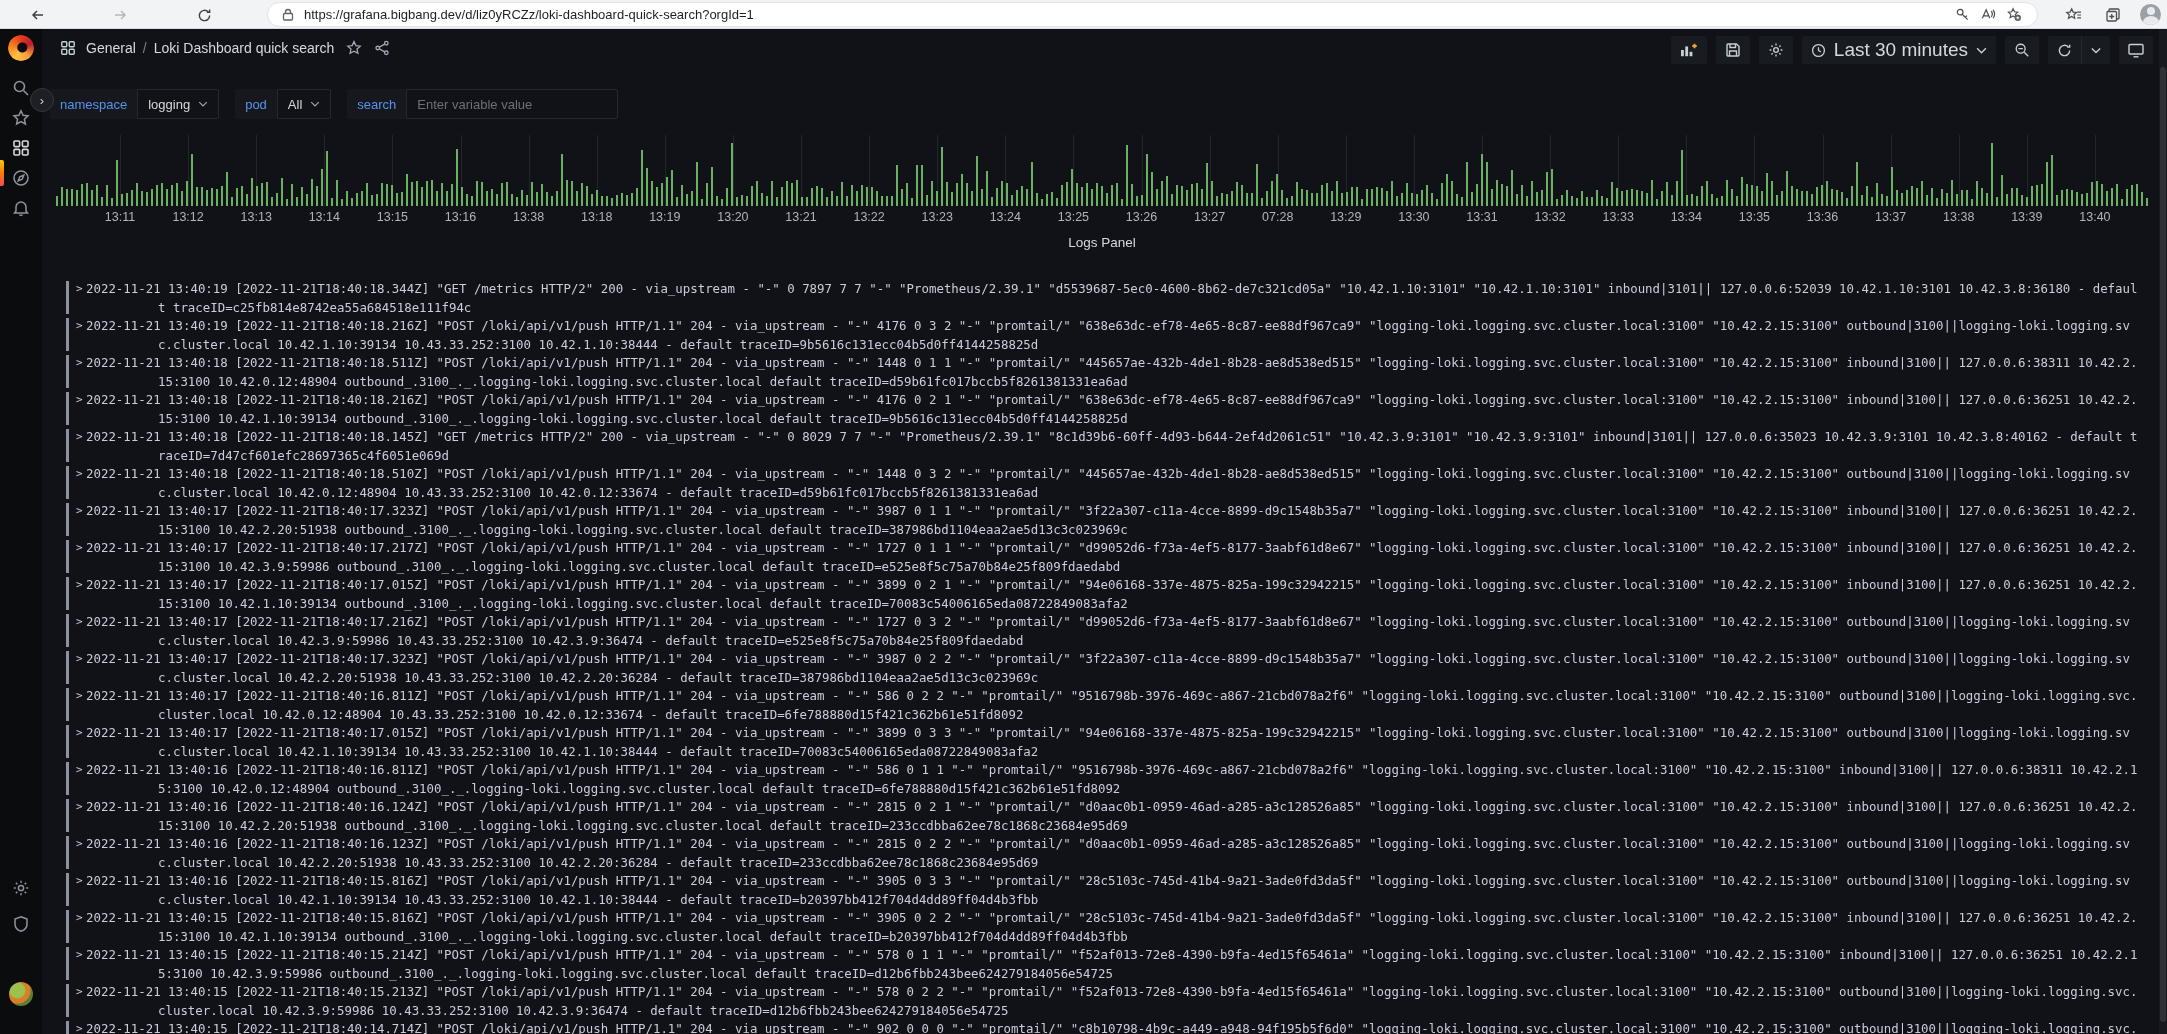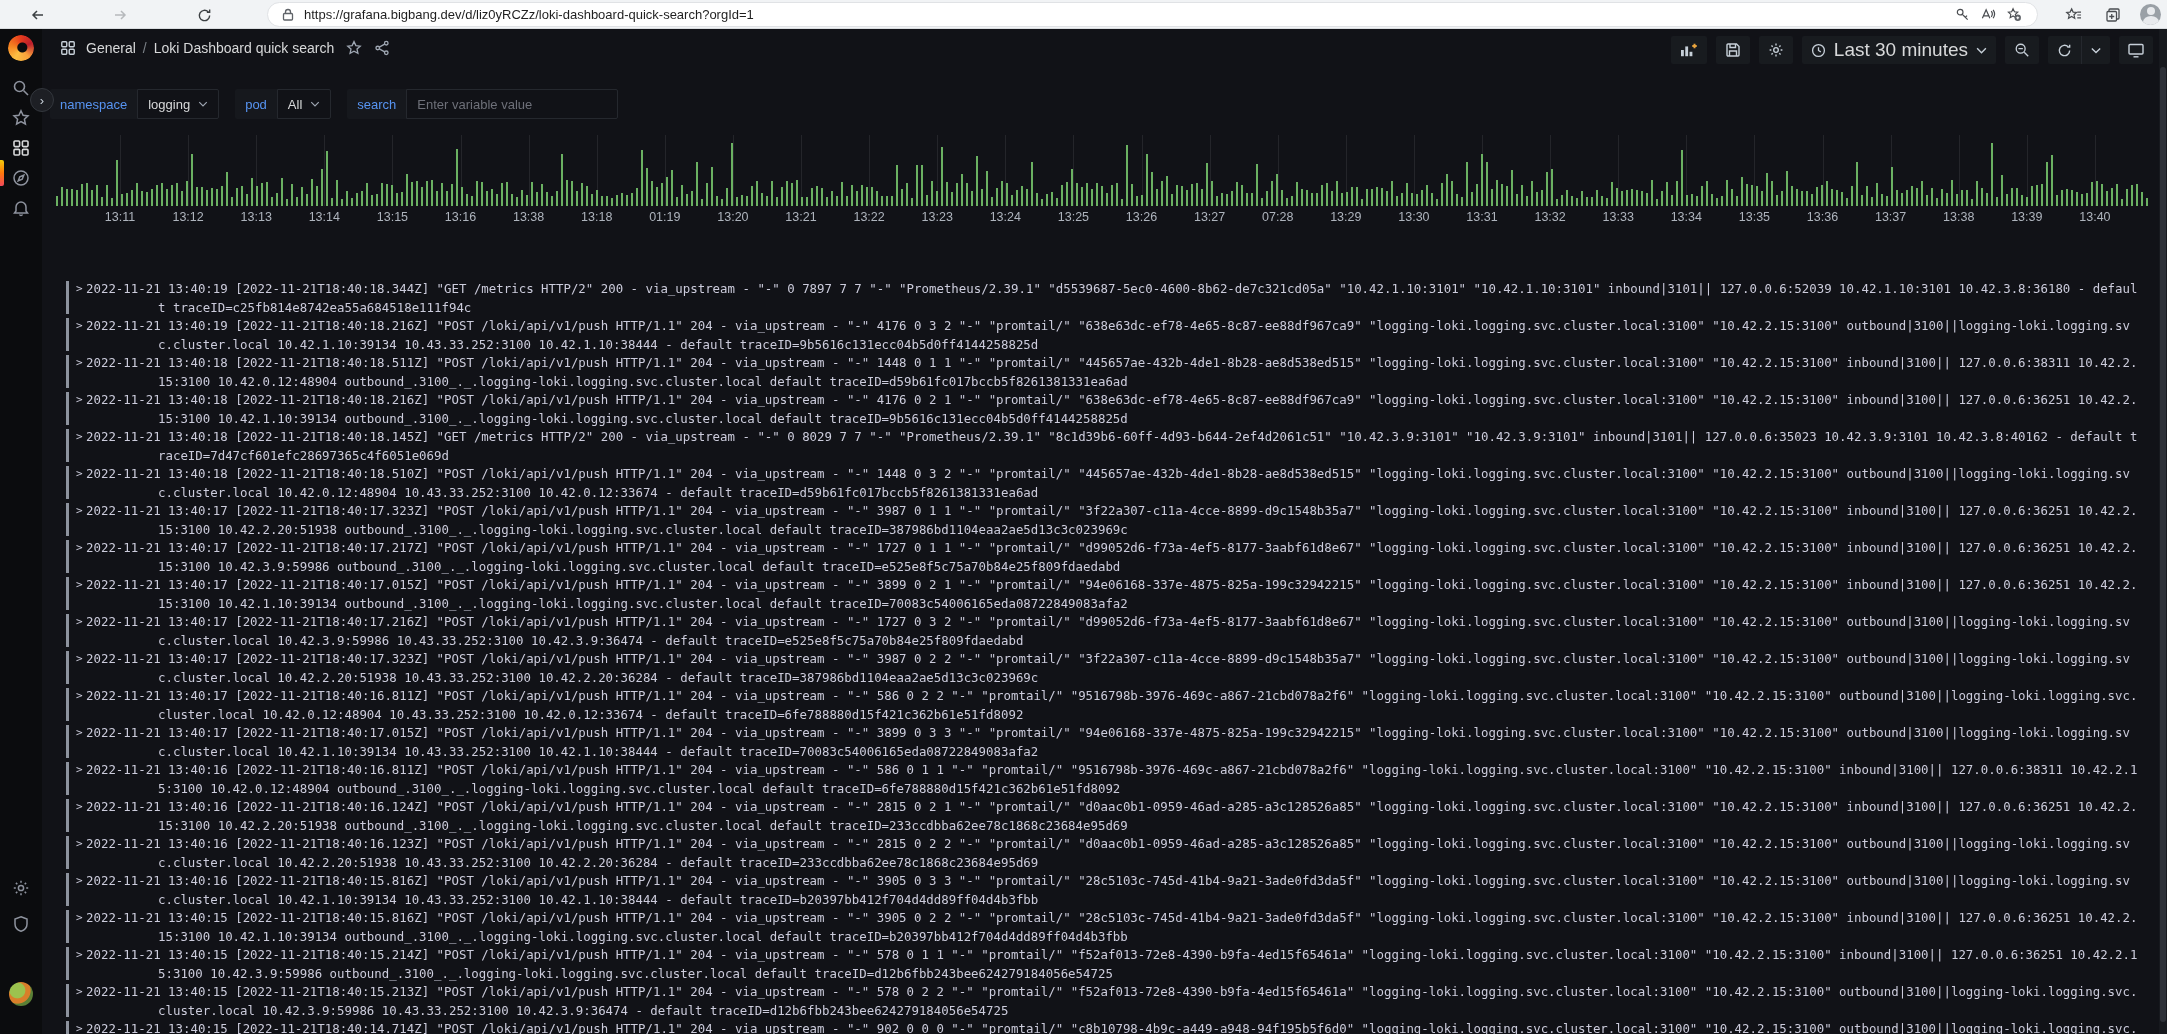--- a/index.html
+++ b/index.html
@@ -754,21 +754,21 @@
       </div>
     <div class="x-axis">
         <div class="tick" style="left: 70px;">13:11</div>
         <div class="tick" style="left: 138.1px;">13:12</div>
         <div class="tick" style="left: 206.2px;">13:13</div>
         <div class="tick" style="left: 274.3px;">13:14</div>
         <div class="tick" style="left: 342.4px;">13:15</div>
         <div class="tick" style="left: 410.5px;">13:16</div>
         <div class="tick" style="left: 478.6px;">13:38</div>
         <div class="tick" style="left: 546.7px;">13:18</div>
-        <div class="tick" style="left: 614.8px;">01:19</div>
+        <div class="tick" style="left: 614.8px;">13:19</div>
         <div class="tick" style="left: 682.9px;">13:20</div>
         <div class="tick" style="left: 751px;">13:21</div>
         <div class="tick" style="left: 819.1px;">13:22</div>
         <div class="tick" style="left: 887.2px;">13:23</div>
         <div class="tick" style="left: 955.3px;">13:24</div>
         <div class="tick" style="left: 1023.4px;">13:25</div>
         <div class="tick" style="left: 1091.5px;">13:26</div>
         <div class="tick" style="left: 1159.6px;">13:27</div>
         <div class="tick" style="left: 1227.7px;">07:28</div>
         <div class="tick" style="left: 1295.8px;">13:29</div>
@@ -780,20 +780,21 @@
         <div class="tick" style="left: 1704.4px;">13:35</div>
         <div class="tick" style="left: 1772.5px;">13:36</div>
         <div class="tick" style="left: 1840.6px;">13:37</div>
         <div class="tick" style="left: 1908.7px;">13:38</div>
         <div class="tick" style="left: 1976.8px;">13:39</div>
         <div class="tick" style="left: 2044.9px;">13:40</div>
       </div>
   </div>
 
   <div class="logs-panel">
+    <div class="logs-title">Logs Panel</div>
     <div class="log-rows">
         <div class="log-row">
           <span class="lvl-bar"></span>
           <span class="log-chev">&gt;</span>
           <span class="log-text">2022-11-21 13:40:19 [2022-11-21T18:40:18.344Z] "GET /metrics HTTP/2" 200 - via_upstream - "-" 0 7897 7 7 "-" "Prometheus/2.39.1" "d5539687-5ec0-4600-8b62-de7c321cd05a" "10.42.1.10:3101" "10.42.1.10:3101" inbound|3101|| 127.0.0.6:52039 10.42.1.10:3101 10.42.3.8:36180 - default traceID=c25fb814e8742ea55a684518e111f94c</span>
         </div>
         <div class="log-row">
           <span class="lvl-bar"></span>
           <span class="log-chev">&gt;</span>
           <span class="log-text">2022-11-21 13:40:19 [2022-11-21T18:40:18.216Z] "POST /loki/api/v1/push HTTP/1.1" 204 - via_upstream - "-" 4176 0 3 2 "-" "promtail/" "638e63dc-ef78-4e65-8c87-ee88df967ca9" "logging-loki.logging.svc.cluster.local:3100" "10.42.2.15:3100" outbound|3100||logging-loki.logging.svc.cluster.local 10.42.1.10:39134 10.43.33.252:3100 10.42.1.10:38444 - default traceID=9b5616c131ecc04b5d0ff4144258825d</span>

